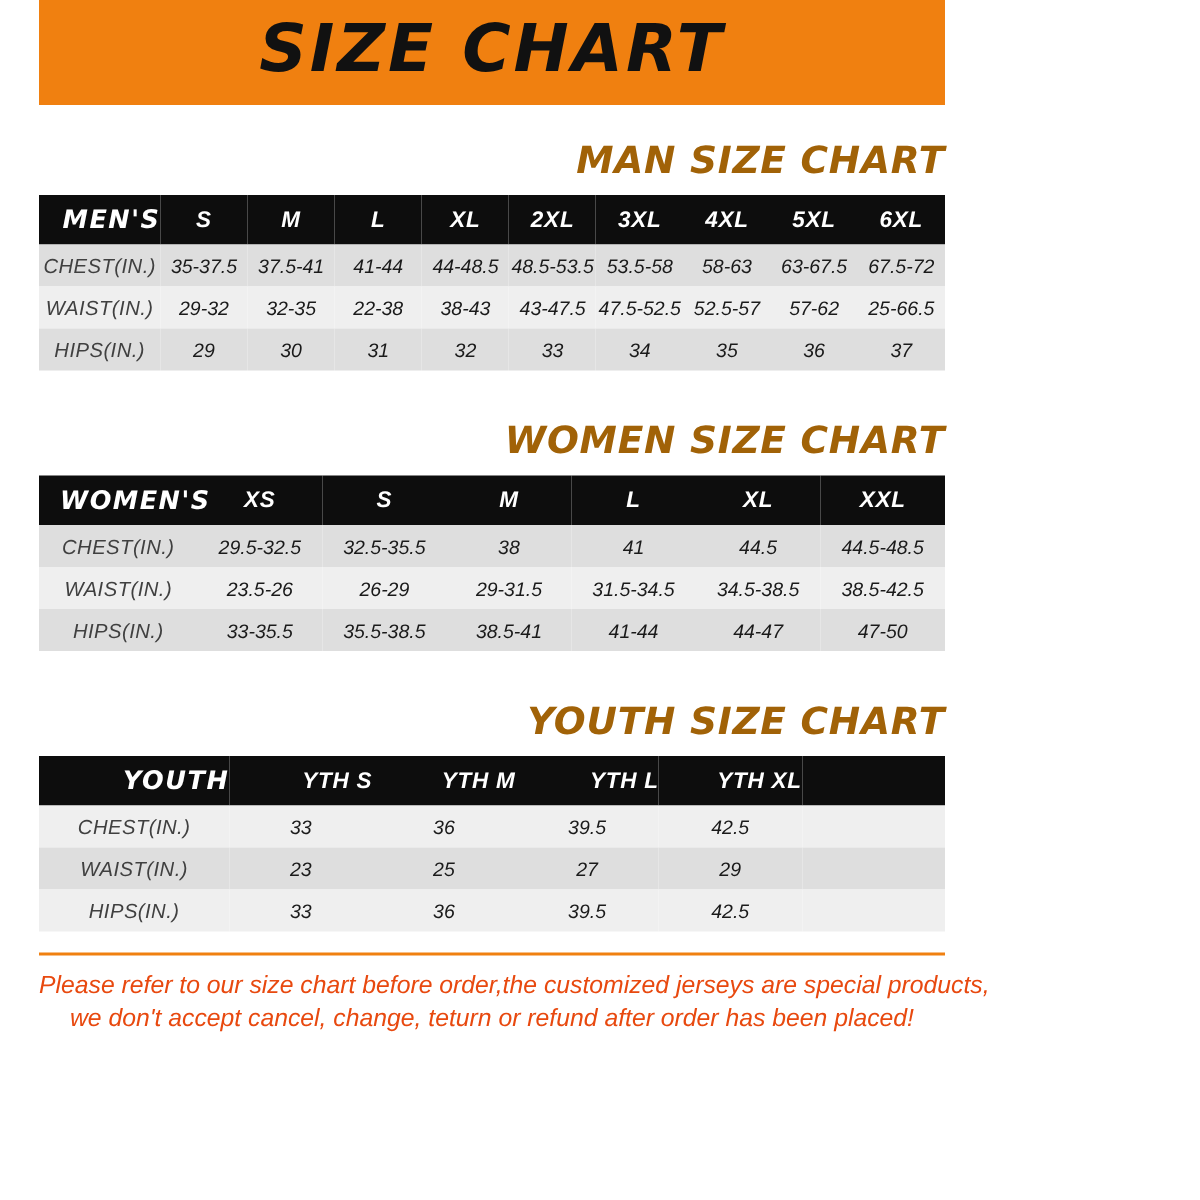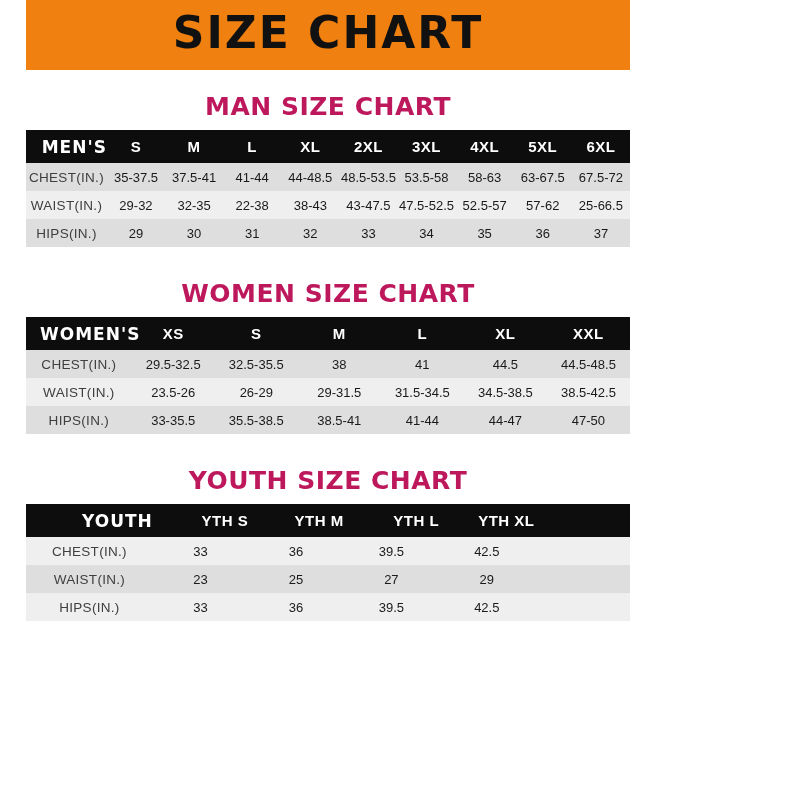--- a/index.html
+++ b/index.html
@@ -12,20 +12,21 @@
     background: #ffffff;
     font-family: "Liberation Sans", sans-serif;
     overflow: hidden;
   }
   .page {
     width: 656px;
     height: 800px;
     position: relative;
     box-sizing: border-box;
     background: #ffffff;
+    font-style: italic;
   }
   
   .banner {
     height: 70px;
     background: #f08010;
     display: flex;
     align-items: center;
     justify-content: center;
     position: relative;
   }
@@ -47,25 +48,25 @@
   }
   .banner-left-block { left: 0; }
   .banner-right-block { right: 0; }
 
   .content {
     padding: 12px 26px 0 26px;
     box-sizing: border-box;
   }
 
   .section-title {
-    text-align: center;
+    text-align: right;
     font-family: "DejaVu Sans", sans-serif;
     font-weight: bold;
     font-size: 25px;
-    color: #be185d;
+    color: #a16207;
     margin: 10px 0 9px 0;
     letter-spacing: 0.5px;
   }
   .section-title.second { margin-top: 32px; }
 
   table.size-table {
     width: 100%;
     border-collapse: collapse;
     table-layout: fixed;
   }
@@ -303,15 +304,19 @@
           <td class="rowhead">HIPS(IN.)</td>
           <td>33</td>
           <td>36</td>
           <td>39.5</td>
           <td>42.5</td>
           <td class="empty"></td>
         </tr>
       </tbody>
     </table>
 
+    <div class="footer-note">
+      <div>Please refer to our size chart before order,the customized jerseys are special products,</div>
+      <div>we don't accept cancel, change, teturn or refund after order has been placed!</div>
+    </div>
 
   </div>
 </div>
 
 </body></html>

